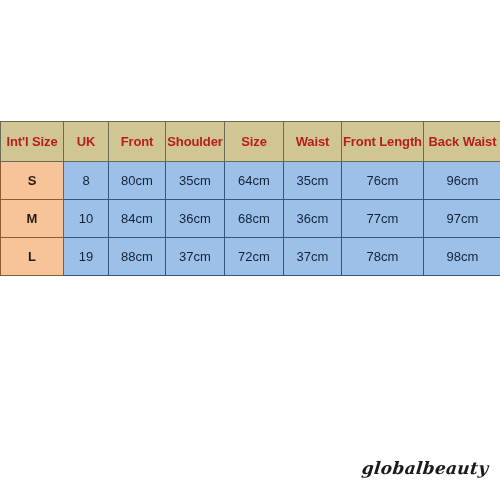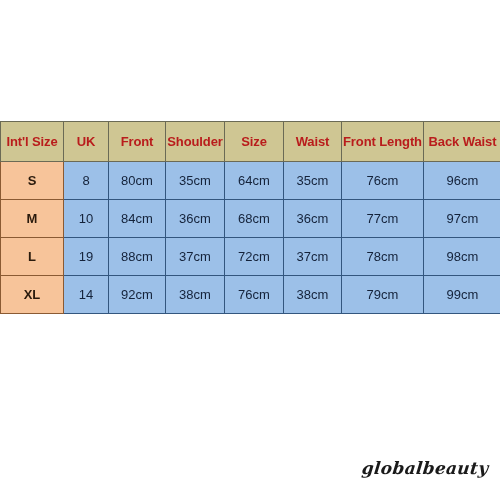--- a/index.html
+++ b/index.html
@@ -138,27 +138,17 @@
       <tr>
         <td class="size-cell">L</td>
         <td>19</td>
         <td>88cm</td>
         <td>37cm</td>
         <td>72cm</td>
         <td>37cm</td>
         <td>78cm</td>
         <td>98cm</td>
       </tr>
-      <tr>
-        <td class="size-cell">XL</td>
-        <td>14</td>
-        <td>92cm</td>
-        <td>38cm</td>
-        <td>76cm</td>
-        <td>38cm</td>
-        <td>79cm</td>
-        <td>99cm</td>
-      </tr>
     </tbody>
   </table>
 </div>
 
 <div id="watermark">globalbeauty</div>
 
 </body></html>

